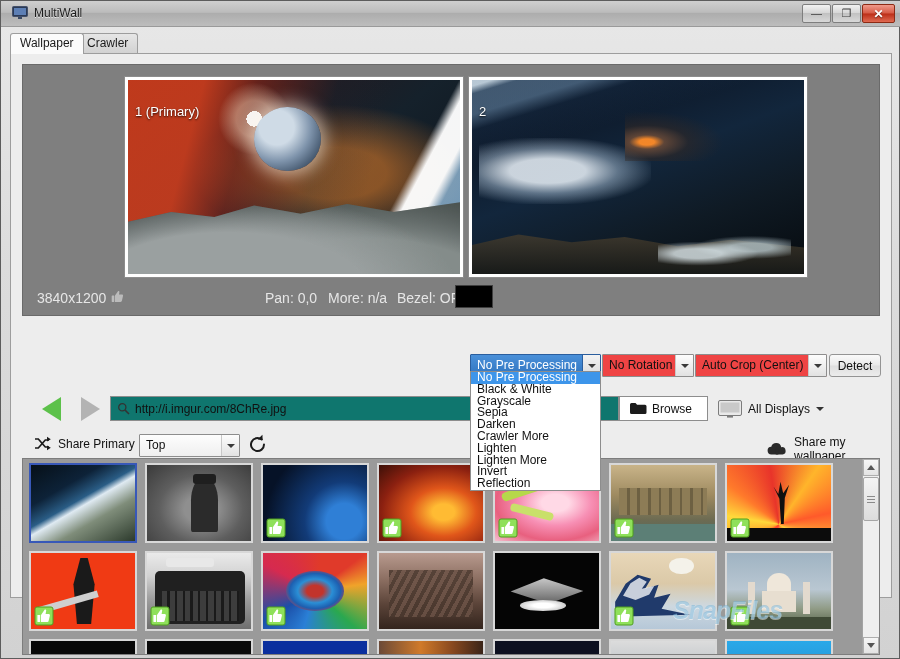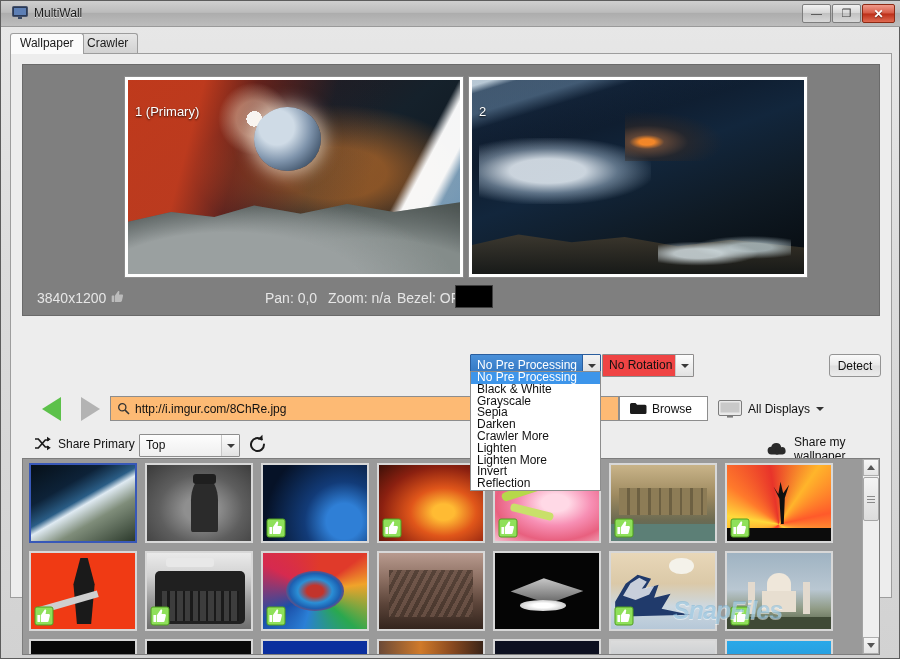--- a/index.html
+++ b/index.html
@@ -203,21 +203,21 @@
     border-top:12px solid transparent; border-bottom:12px solid transparent;
     border-right:19px solid #5cc14a;
   }
   #nav-fwd {
     left:70px;
     border-top:12px solid transparent; border-bottom:12px solid transparent;
     border-left:19px solid #b3b3b3;
   }
   #urlbox {
     position:absolute; left:99px; top:342px; width:509px; height:25px;
-    background:#fdba74; border:1px solid #8d8d8d;
+    background:#0f766e; border:1px solid #8d8d8d;
   }
   #url-search-icon { position:absolute; left:6px; top:5px; }
   #url-text { position:absolute; left:24px; top:5px; font-size:12px; color:#111; }
 
   #btn-browse {
     position:absolute; left:608px; top:342px; width:89px; height:25px;
     background:#fff; border:1px solid #8d8d8d;
     display:flex; align-items:center; gap:5px; padding-left:10px;
     font-size:12px; color:#111;
   }
@@ -342,34 +342,40 @@
         <div class="monlabel">2</div>
       </div>
 
       <div id="prevstatus">
         <span id="res-text">3840x1200</span>
         <svg id="res-thumb" width="13" height="13" viewBox="0 0 13 13">
           <path d="M4 12V5.5l3-4.2c.6-.6 1.6-.1 1.4.8L8 4.6h3c.7 0 1.2.7 1 1.4l-1.1 4.8c-.1.7-.7 1.2-1.4 1.2H4z" fill="#cfcfcf"></path>
           <rect x="0.7" y="5.6" width="2.6" height="6.4" rx=".4" fill="#cfcfcf"></rect>
         </svg>
         <span id="pan-text">Pan: 0,0</span>
-        <span id="zoom-text">Zoom: n/a</span>
+        <span id="zoom-text">More: n/a</span>
         <span id="bezel-text">Bezel: OFF</span>
         <div id="bezel-color"></div>
       </div>
     </div>
 
     <div class="combo" id="combo-pre">
       <span class="ctext">No Pre Processing</span>
       <span class="carrow">
           <i></i>
         </span>
     </div>
     <div class="combo" id="combo-rot">
       <span class="ctext">No Rotation</span>
+      <span class="carrow">
+          <i></i>
+        </span>
+    </div>
+    <div class="combo" id="combo-crop">
+      <span class="ctext">Auto Crop (Center)</span>
       <span class="carrow">
           <i></i>
         </span>
     </div>
     <div id="btn-detect">Detect</div>
 
     <div id="dropdown">
       <div class="ddopt sel">No Pre Processing</div>
       <div class="ddopt">Black &amp; White</div>
       <div class="ddopt">Grayscale</div>

